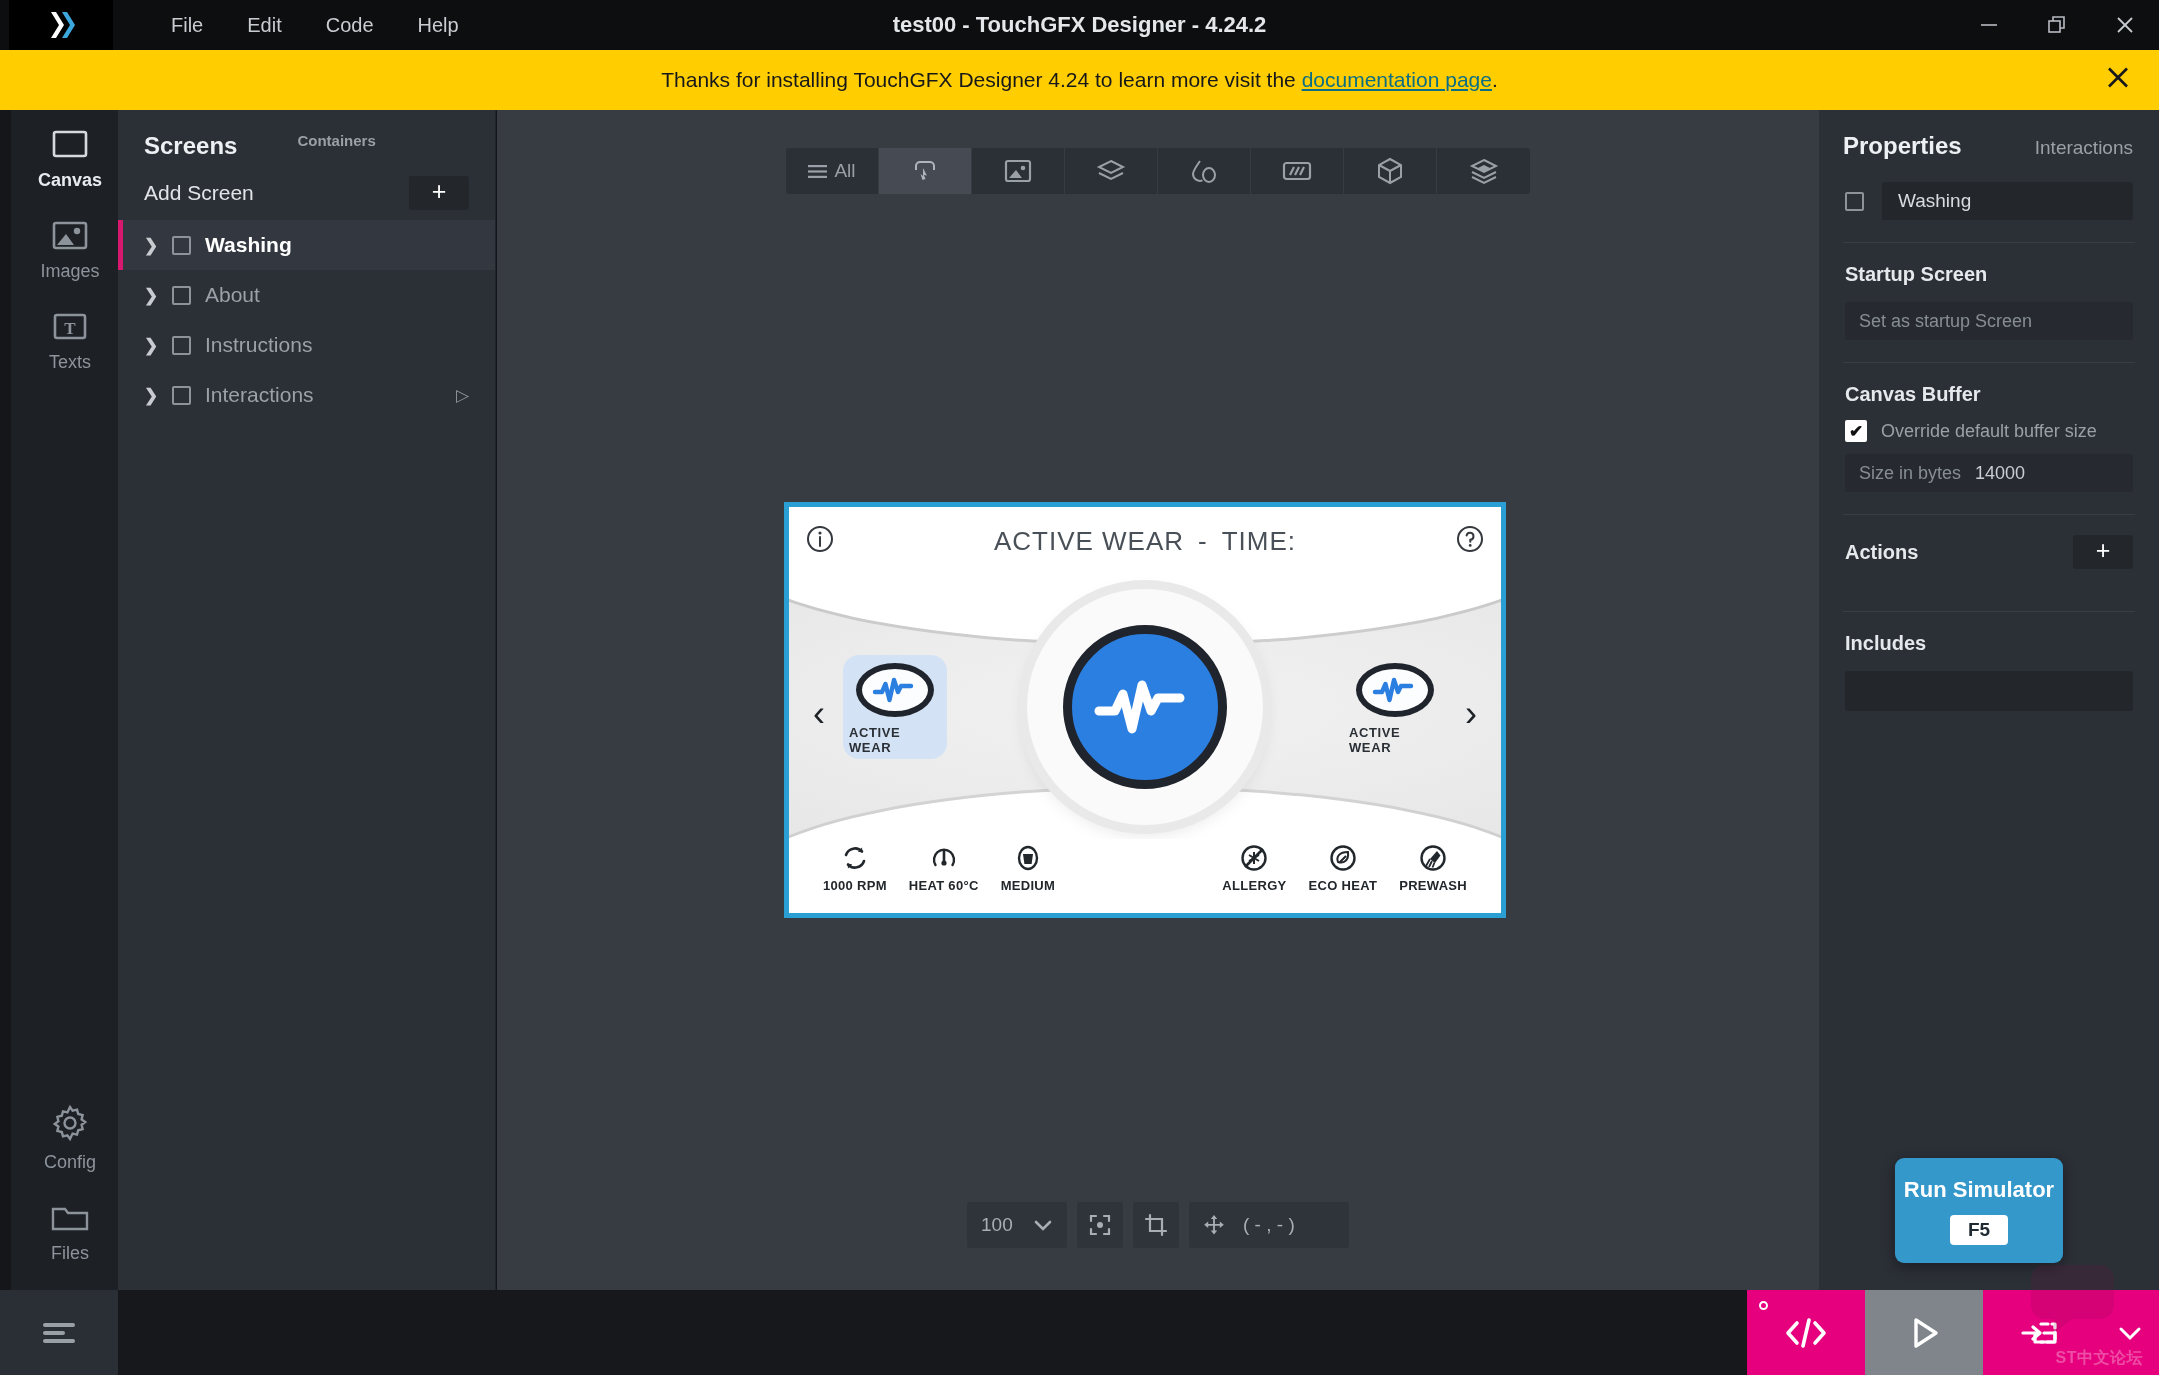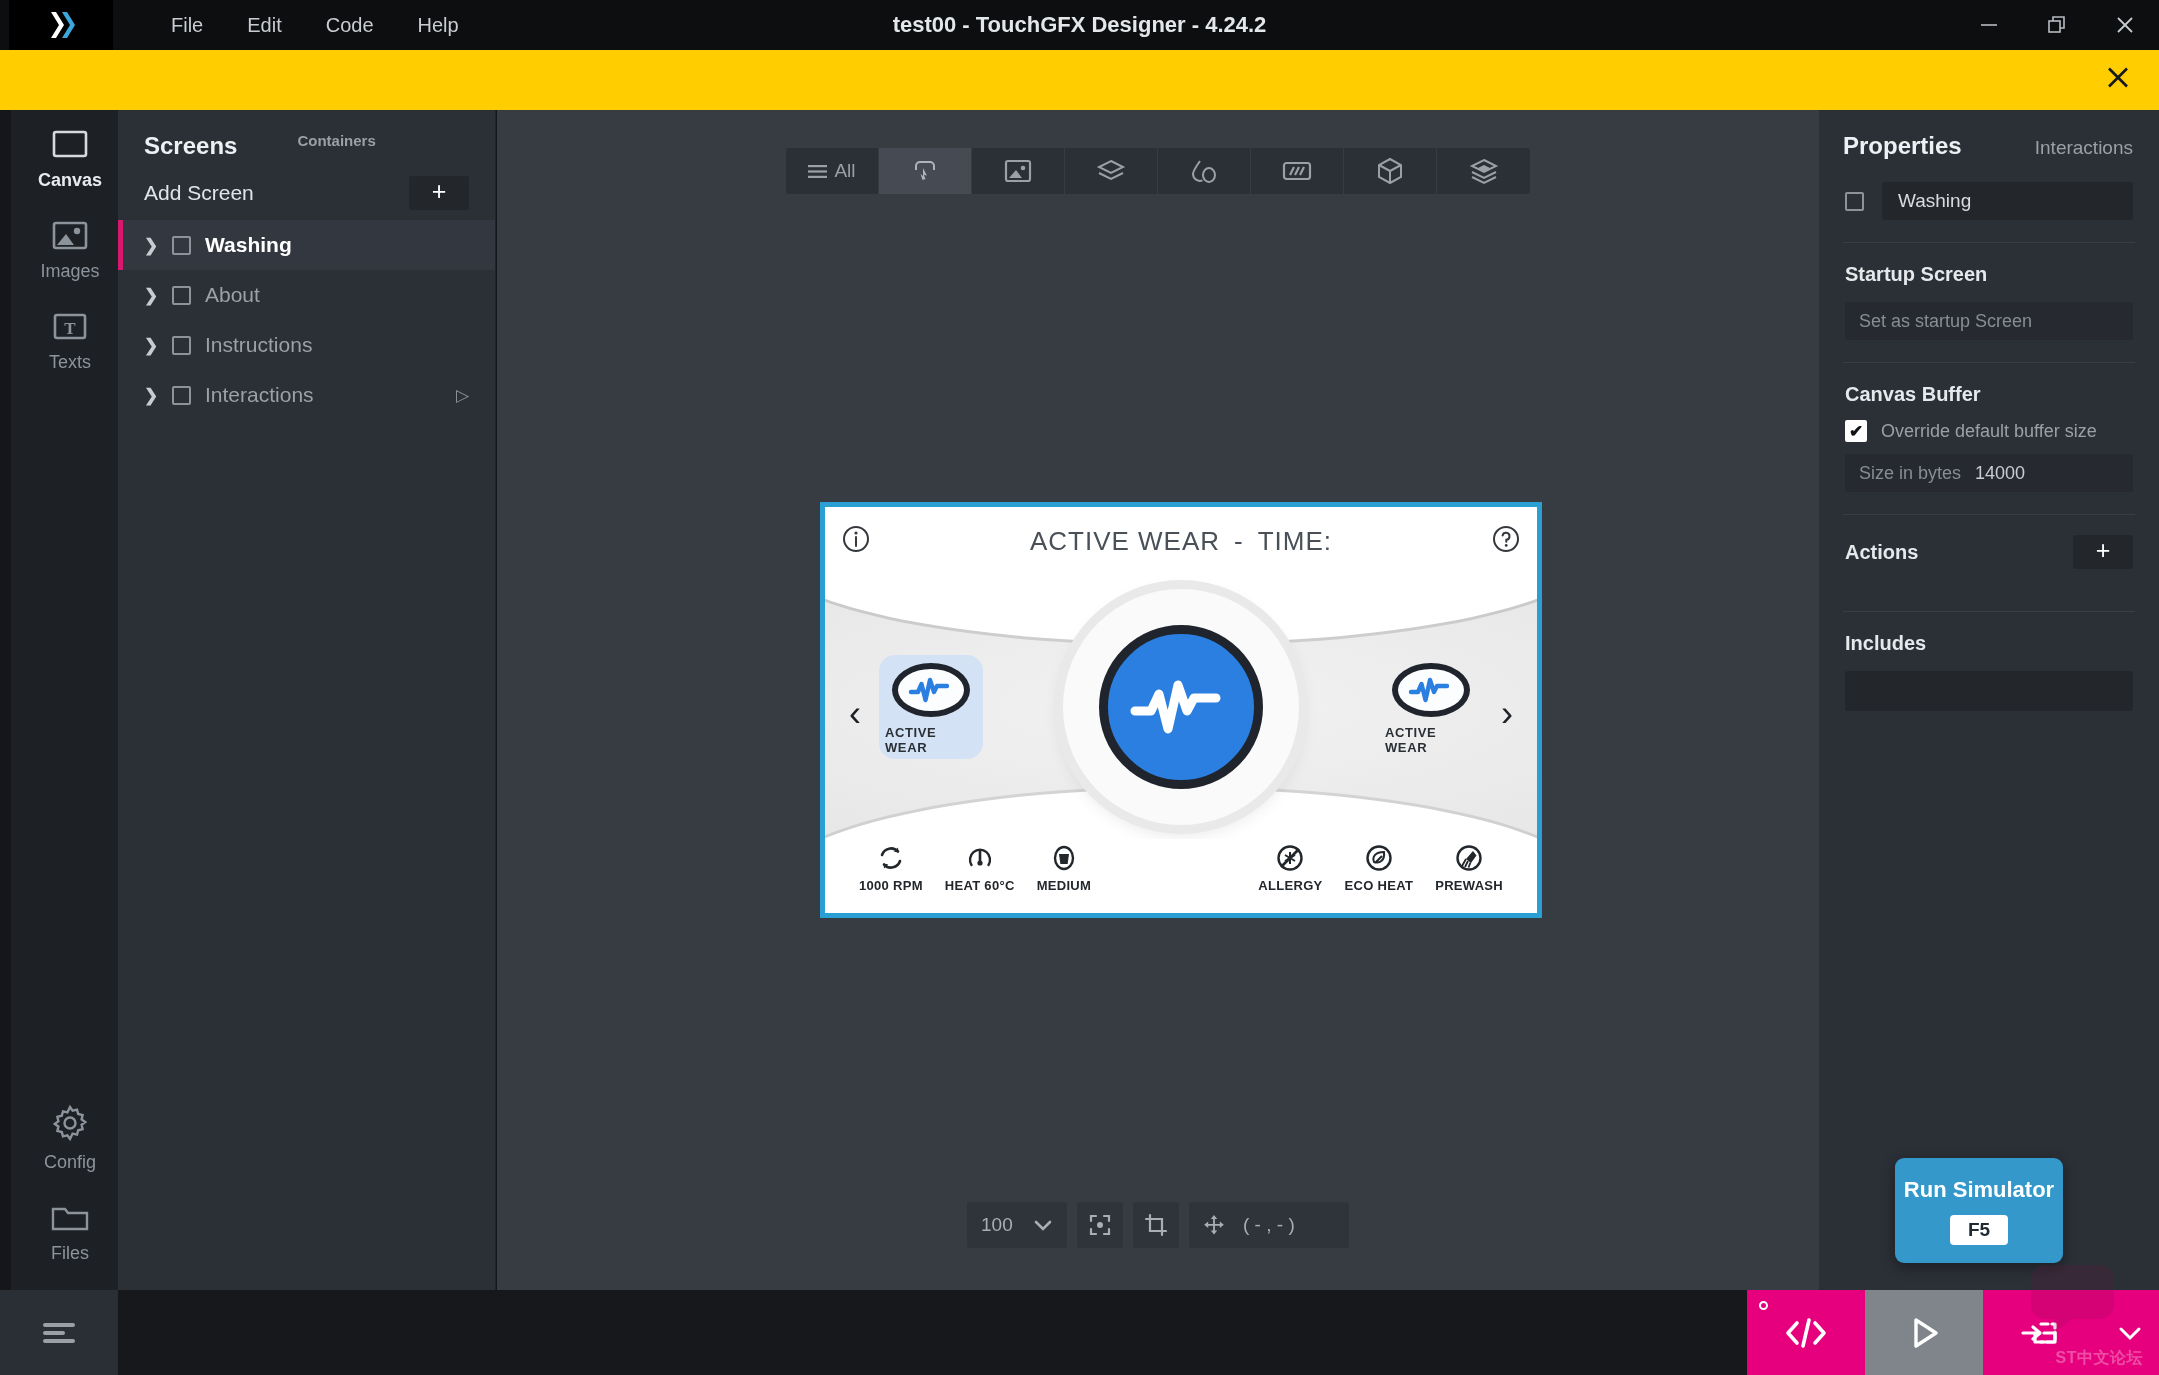--- a/index.html
+++ b/index.html
@@ -119,21 +119,21 @@
     width: 93px; height: 46px; display: flex; align-items: center;
     justify-content: center; border-right: 1px solid #373b42; color: #9aa0a8;
   }
   .ctb:last-child { border-right: none; }
   .ctb.wide { width: 93px; gap: 7px; font-size: 19px; }
   .ctb.sel { background: #454a53; }
 
   
   .device {
     position: absolute; left: 287px; top: 392px; width: 722px; height: 416px;
-    border: 5px solid #2a9fd3; background: #fff; margin-left: 36px;
+    border: 5px solid #2a9fd3; background: #fff;
   }
   .dev-head {
     position: relative; height: 68px; background: #ffffff;
     display: flex; align-items: center; justify-content: center;
   }
   .dev-title {
     font-family: "Liberation Sans Narrow", "Liberation Sans", sans-serif;
     font-size: 26px; letter-spacing: 1px; color: #4a5057;
   }
   .dev-title .dash { margin: 0 14px; }
@@ -344,20 +344,23 @@
       <div class="win-btn">
         <svg width="24" height="24" viewBox="0 0 24 24">
           <line x1="5" y1="5" x2="19" y2="19" stroke="#c7ccd1" stroke-width="1.8"></line>
           <line x1="19" y1="5" x2="5" y2="19" stroke="#c7ccd1" stroke-width="1.8"></line>
         </svg>
       </div>
     </div>
   </div>
 
   <div class="notify">
+    <div class="notify-text">
+      <span>Thanks for installing TouchGFX Designer 4.24 to learn more visit the </span><a href="#">documentation page</a><span>.</span>
+    </div>
     <div class="notify-close">
       <svg width="26" height="26" viewBox="0 0 26 26">
         <line x1="4" y1="4" x2="22" y2="22" stroke="#17181a" stroke-width="2.6"></line>
         <line x1="22" y1="4" x2="4" y2="22" stroke="#17181a" stroke-width="2.6"></line>
       </svg>
     </div>
   </div>
 
   <div class="rail">
     <div class="rail-item active">

